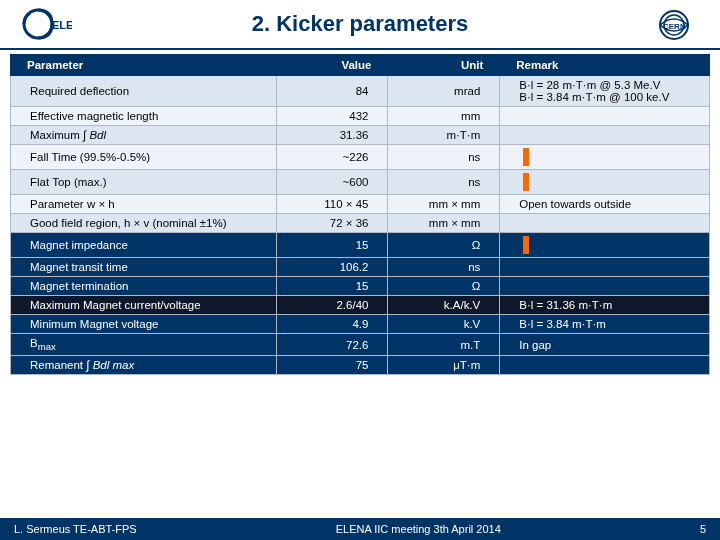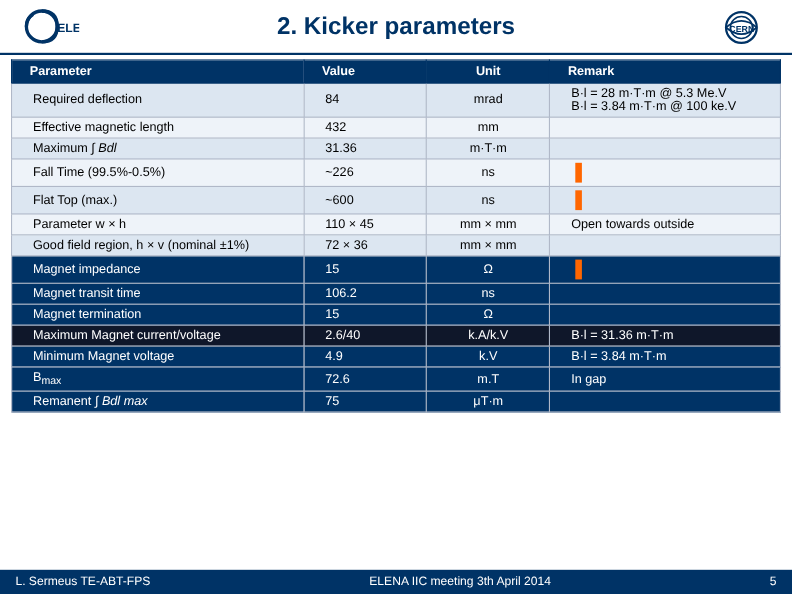--- a/index.html
+++ b/index.html
@@ -82,22 +82,22 @@
       background: #eef3f9;
     }
 
     tbody tr td {
       padding: 3px 19px;
       border: 1px solid #b0b8c8;
       vertical-align: middle;
     }
 
     .col-param { width: 38%; }
-    .col-value { width: 16%; text-align: left; }
-    .col-unit  { width: 16%; text-align: center; }
+    .col-value { width: 16%; text-align: right; }
+    .col-unit  { width: 16%; text-align: right; }
     .col-remark { width: 30%; }
 
     .orange-bar {
       display: inline-block;
       width: 6px;
       height: 18px;
       background: #ff6600;
       margin-left: 4px;
       vertical-align: middle;
     }

